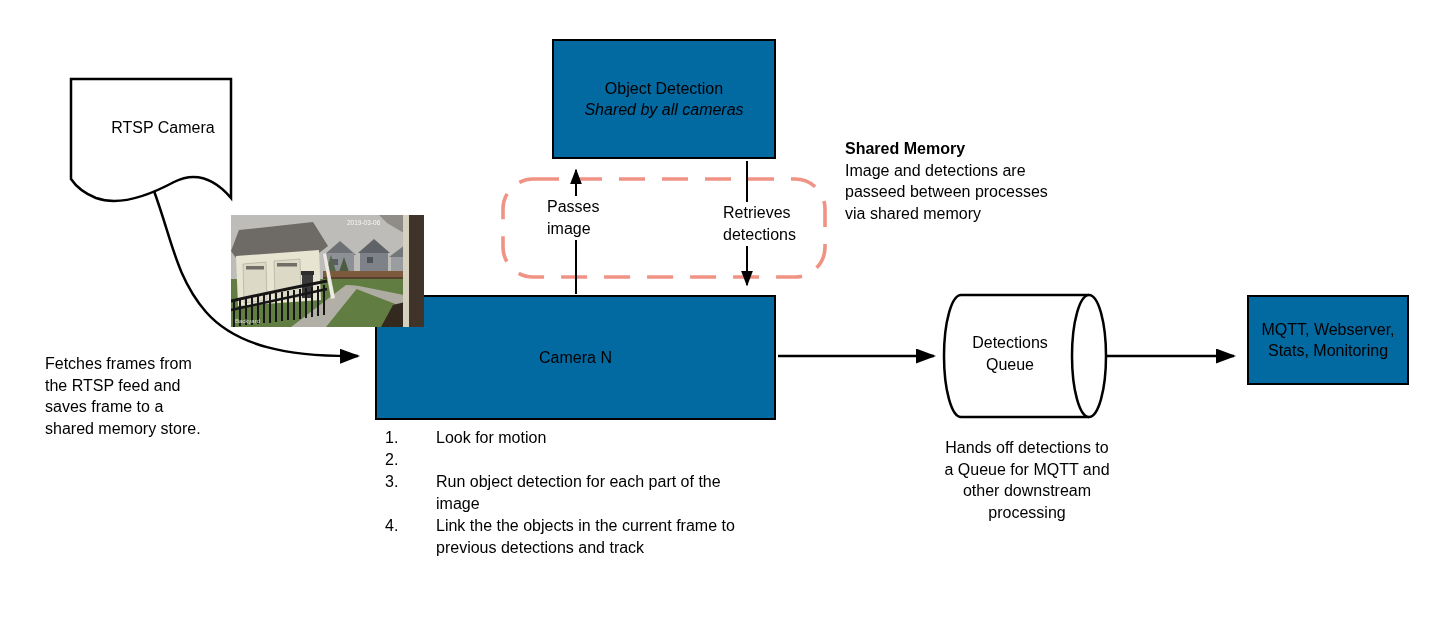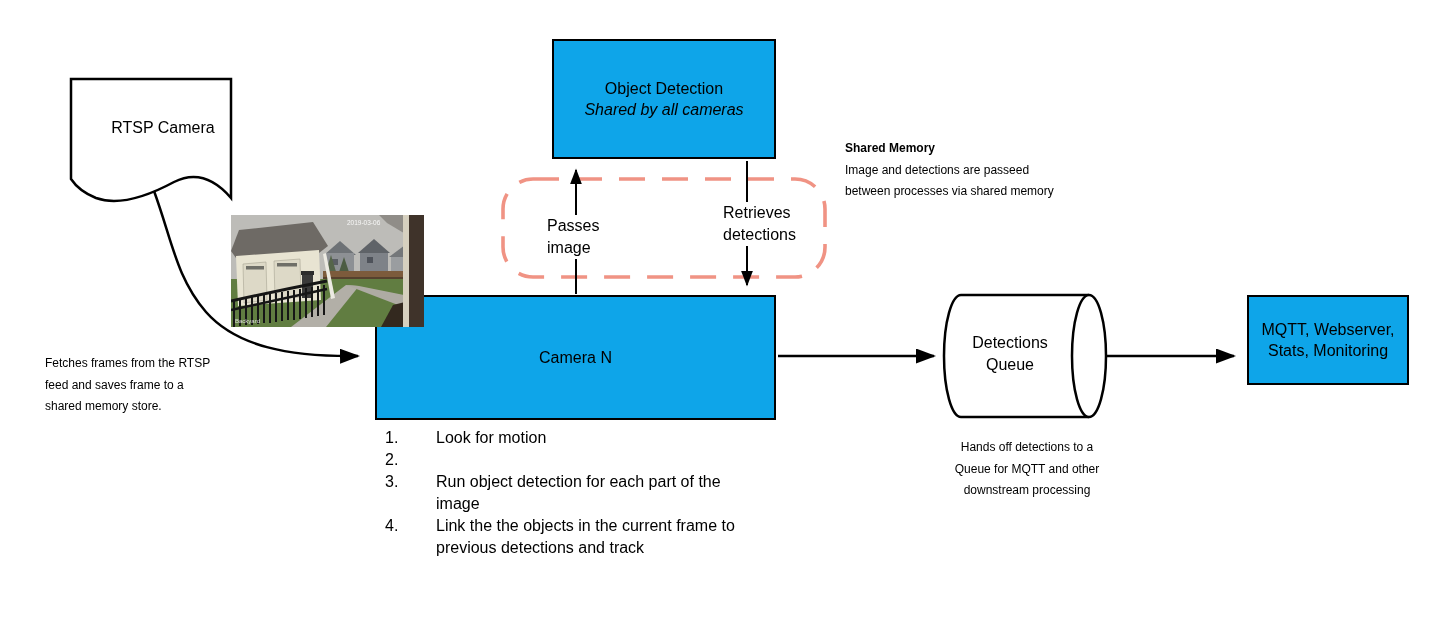--- a/index.html
+++ b/index.html
@@ -3,28 +3,28 @@
 <meta charset="utf-8">
 <style>
   html,body{margin:0;padding:0;background:#ffffff;}
   .canvas{
     position:relative;width:1448px;height:625px;background:#ffffff;
     font-family:"Liberation Sans","DejaVu Sans",sans-serif;color:#000;overflow:hidden;
   }
   .abs{position:absolute;}
   .shape-layer{position:absolute;left:0;top:0;}
   .ybox{
-    position:absolute;background:#0ea5e9;border:2px solid #000;box-sizing:border-box;
+    position:absolute;background:#0369a1;border:2px solid #000;box-sizing:border-box;
     display:flex;flex-direction:column;align-items:center;justify-content:center;
     text-align:center;font-size:16px;line-height:21px;
   }
   .node-text{font-size:16px;line-height:21px;}
   .italic{font-style:italic;}
   .bold{font-weight:bold;}
-  .note{position:absolute;font-size:12px;line-height:21.5px;}
+  .note{position:absolute;font-size:16px;line-height:21.5px;}
   .edge-label{
     position:absolute;background:#ffffff;font-size:16px;line-height:22px;
     text-align:left;padding:0 2px;
   }
   .center-label{
     position:absolute;display:flex;flex-direction:column;align-items:center;
     justify-content:center;text-align:center;font-size:16px;line-height:22px;
   }
   .steps{position:absolute;font-size:16px;line-height:22px;}
   .step{display:flex;}
@@ -130,21 +130,21 @@
     </g>
     <g>
       <polygon points="150,112 178,112 178,86 162,90" fill="#33291f"></polygon>
       <rect x="172" y="0" width="6" height="112" fill="#d6d0bf"></rect>
       <rect x="178" y="0" width="15" height="112" fill="#3f332a"></rect>
     </g>
     <text x="116" y="10" font-size="6.5" fill="#ffffff" opacity="0.9">2019-03-06</text>
     <text x="4" y="108" font-size="6" fill="#f0f0f0" opacity="0.85">Backyard</text>
   </svg>
 
-  <div class="edge-label" style="left:545px;top:215px;">
+  <div class="edge-label" style="left:545px;top:196px;">
     <div>Passes</div>
     <div>image</div>
   </div>
   <div class="edge-label" style="left:705px;top:202px;margin-left:16px;">
     <div>Retrieves</div>
     <div>detections</div>
   </div>
 
   <div class="note" style="left:845px;top:138px;width:210px;">
     <div class="bold">Shared Memory</div>

